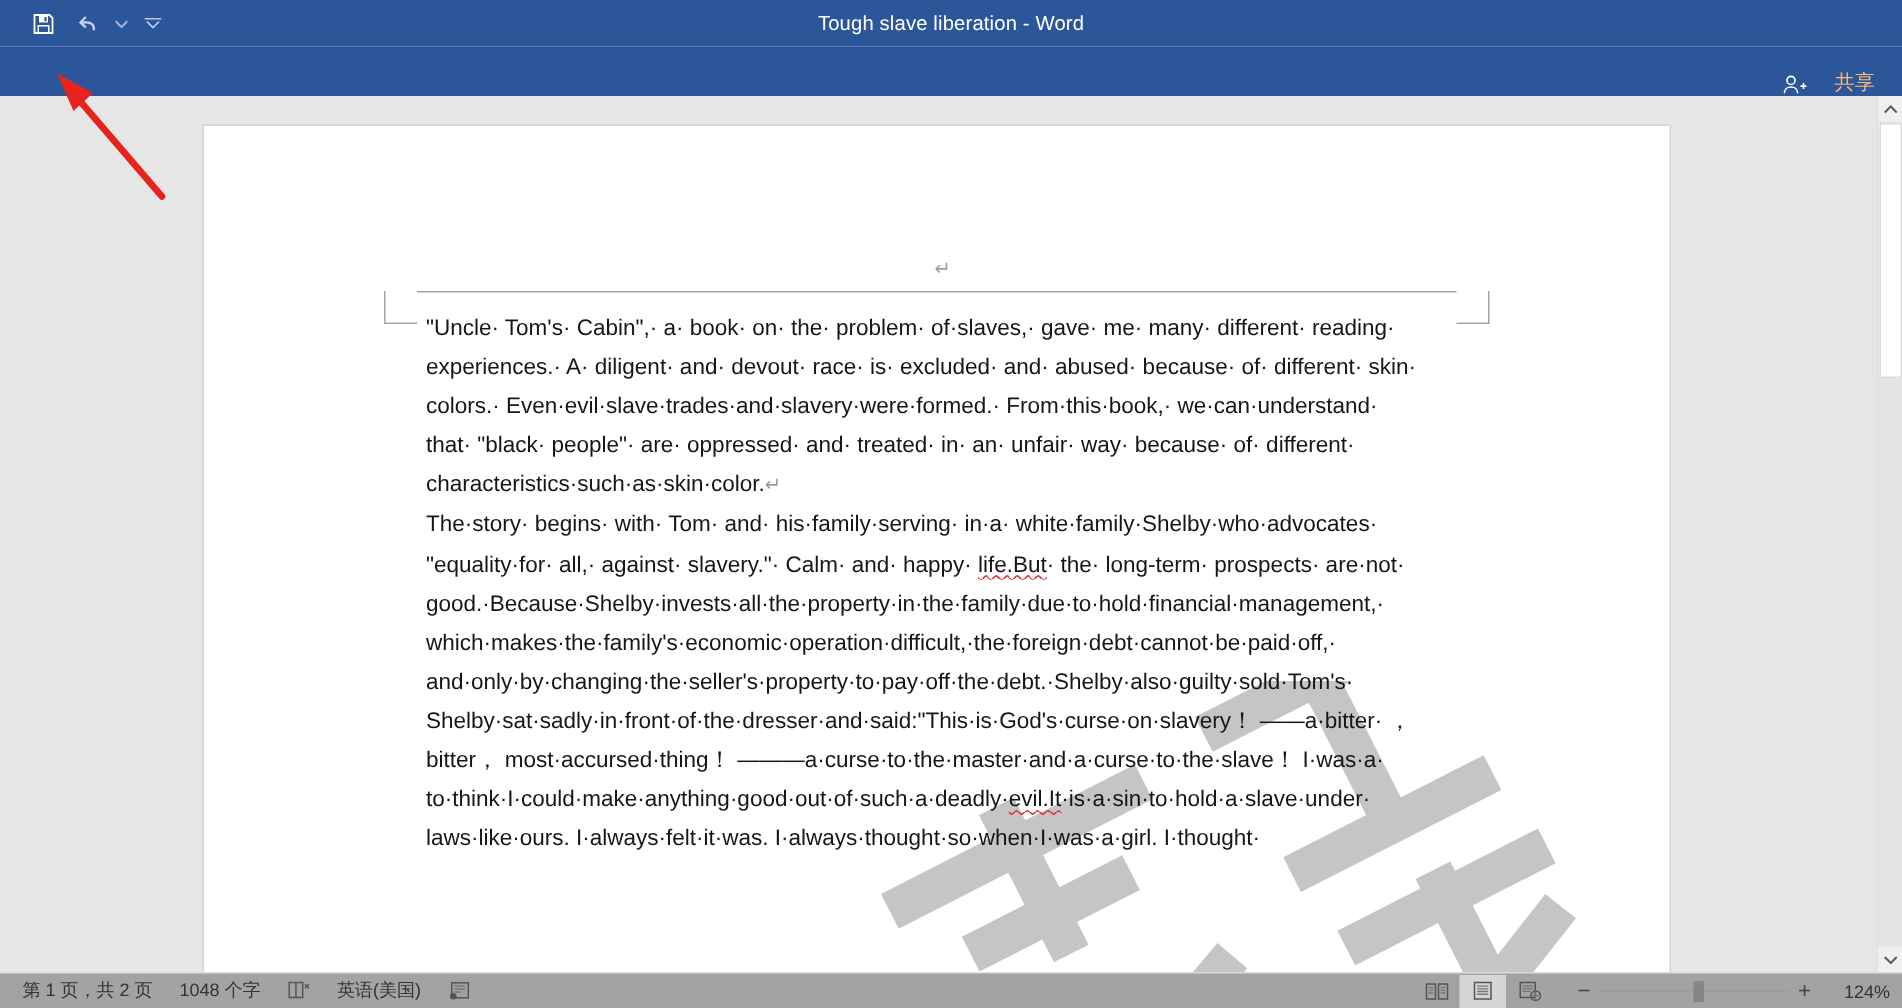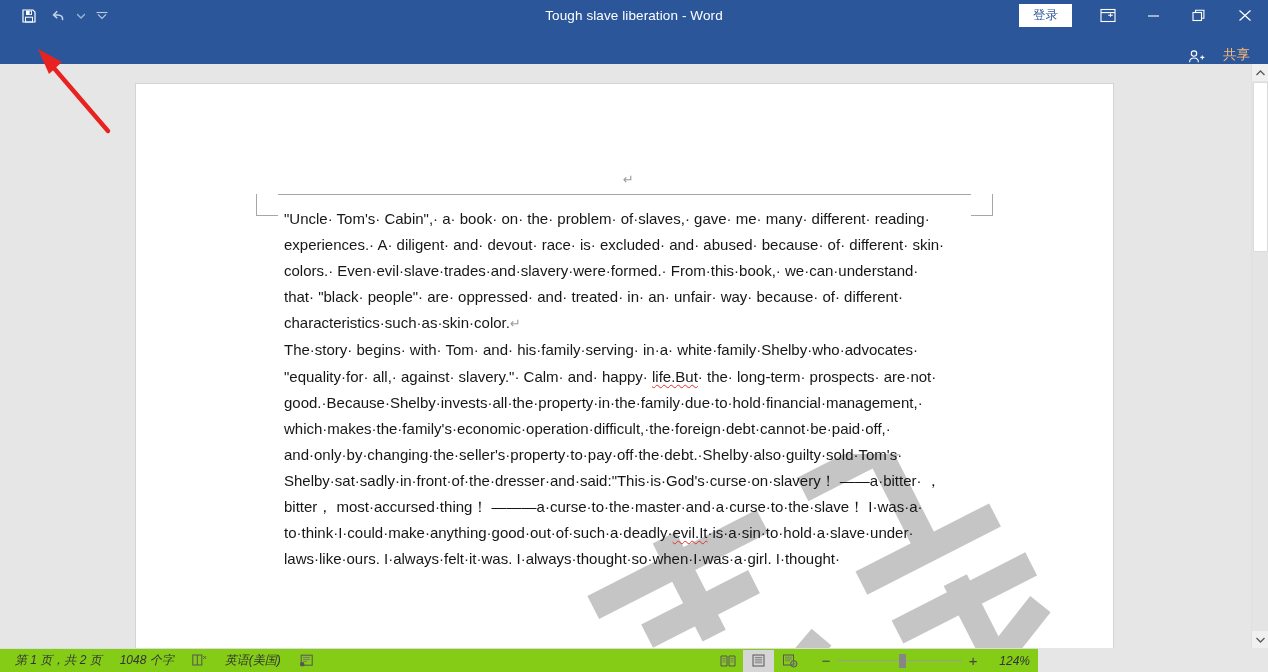--- a/index.html
+++ b/index.html
@@ -114,23 +114,23 @@
   }
   .sc-arrow.up{ top:0; } .sc-arrow.down{ bottom:0; }
   .sc-thumb{
     position:absolute; left:1px; top:18px; width:15px; height:170px;
     background:#ffffff; border:1px solid #dcdcdc; cursor:pointer;
   }
   .sc-track{ position:absolute; left:0; top:17px; width:17px; bottom:17px; background:#e4e4e4; }
 
   
   .statusbar{
-    position:absolute; left:0; bottom:0; width:1038px; height:24px;
-    background:#84cc16; border-top:1px solid #dcdcdc;
-    display:flex; align-items:center; font-size:12px; color:#333;font-style:italic;
+    position:absolute; left:0; bottom:0; width:1268px; height:24px;
+    background:#a3a3a3; border-top:1px solid #dcdcdc;
+    display:flex; align-items:center; font-size:12px; color:#333;
   }
   .sb-left{ display:flex; align-items:center; gap:0; padding-left:6px; }
   .sb-item{ padding:0 9px; height:24px; display:flex; align-items:center; cursor:pointer; white-space:nowrap; }
   .sb-right{ margin-left:auto; display:flex; align-items:center; padding-right:8px; }
   .view-btn{ width:31px; height:22px; display:flex; align-items:center; justify-content:center; cursor:pointer; }
   .view-btn.active{ background:#d6d6d6; }
   .zoom-wrap{ display:flex; align-items:center; gap:0; margin-left:10px; }
   .zoom-minus,.zoom-plus{ width:22px; text-align:center; font-size:15px; color:#444; cursor:pointer; }
   .zoom-track{ position:relative; width:125px; height:16px; display:flex; align-items:center; cursor:pointer; }
   .zoom-track .rail{ width:125px; height:1px; background:#9b9b9b; }
@@ -167,46 +167,20 @@
       <div class="qat-btn">
         <svg width="12" height="9" viewBox="0 0 12 9">
           <path d="M0.5 1.5h11" stroke="#b9c9e2" stroke-width="1.1" fill="none"></path>
           <path d="M2 3.4l4 4 4-4" fill="none" stroke="#b9c9e2" stroke-width="1.2"></path>
         </svg>
       </div>
     </div>
 
     <div class="title-text">Tough slave liberation  -  Word</div>
 
-    <div class="win-right">
-      <div class="signin">登录</div>
-      <div class="ribbon-display">
-        <svg width="16" height="15" viewBox="0 0 16 15">
-          <rect x="1" y="1.5" width="14" height="12" fill="none" stroke="#ffffff" stroke-width="1.1"></rect>
-          <path d="M1 4.6h14" stroke="#ffffff" stroke-width="1.1"></path>
-          <path d="M8.2 7.2h4.6M10.5 5.6v3.2" stroke="#ffffff" stroke-width="1.1"></path>
-        </svg>
-      </div>
-      <div class="wbtn">
-        <svg width="13" height="11" viewBox="0 0 13 11">
-            <path d="M1 6h11" stroke="#ffffff" stroke-width="1.1"></path>
-          </svg>
-      </div>
-      <div class="wbtn">
-        <svg width="14" height="13" viewBox="0 0 14 13">
-          <rect x="1" y="3.5" width="8.5" height="8" fill="none" stroke="#ffffff" stroke-width="1.1"></rect>
-          <path d="M3.6 3.2V1.2h8.3v8.1h-2.2" fill="none" stroke="#ffffff" stroke-width="1.1"></path>
-        </svg>
-      </div>
-      <div class="wbtn close">
-        <svg width="14" height="13" viewBox="0 0 14 13">
-            <path d="M1.5 1.5l11 10M12.5 1.5l-11 10" stroke="#ffffff" stroke-width="1.2"></path>
-          </svg>
-      </div>
-    </div>
   </div>
 
   <div class="tabbar">
 
     <div class="share">
       <span>
         <svg width="17" height="15" viewBox="0 0 17 15" style="display:block">
           <circle cx="6" cy="4.6" r="2.7" fill="none" stroke="#ffffff" stroke-width="1.1"></circle>
           <path d="M1.6 13.2c0-2.6 2-4.2 4.4-4.2s4.4 1.6 4.4 4.2" fill="none" stroke="#ffffff" stroke-width="1.1"></path>
           <path d="M12.3 8.4h4M14.3 6.4v4" stroke="#ffffff" stroke-width="1.1"></path>

